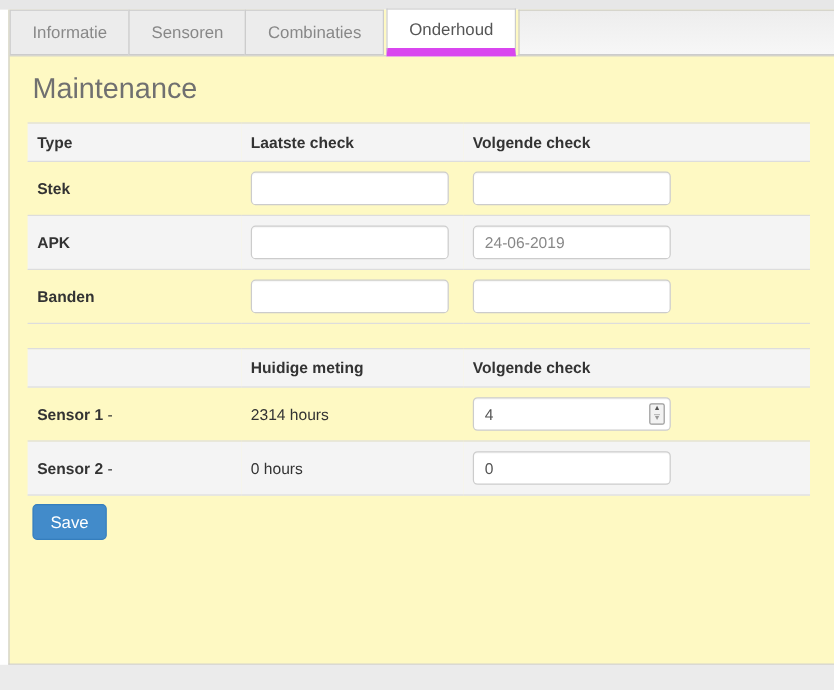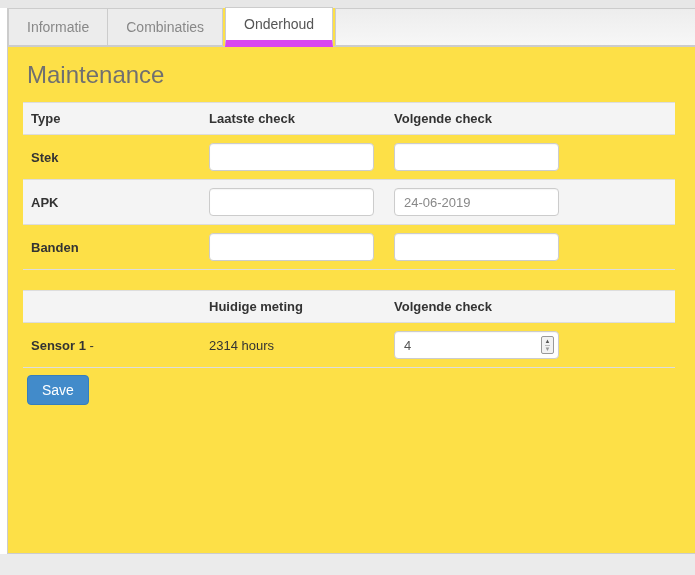--- a/index.html
+++ b/index.html
@@ -7,21 +7,21 @@
   body {
     width: 695px; height: 575px;
     background: #ffffff;
     font-family: "Liberation Sans", sans-serif;
     overflow: hidden;
   }
   .top-strip { height: 8px; background: #e7e7e7; }
   .panel {
     margin-left: 7px;
     height: 546px;
-    background: #fde047;
+    background: #fef9c3;
     border-left: 1px solid #ccc;
     border-bottom: 1px solid #ccc;
   }
   .footer-strip { height: 21px; background: #ebebeb; }
 
   
   .tabbar {
     display: flex;
     align-items: flex-end;
     height: 39px;
@@ -131,20 +131,21 @@
 </style>
 </head>
 <body>
 
 <div class="top-strip"></div>
 
 <div class="panel">
 
   <div class="tabbar">
     <div class="tab">Informatie</div>
+    <div class="tab">Sensoren</div>
     <div class="tab">Combinaties</div>
     <div class="tab active">Onderhoud</div>
     <div class="tab-filler"></div>
   </div>
 
   <div class="content">
 
     <h2 class="page-title">Maintenance</h2>
 
     <table class="mtable">
@@ -202,20 +203,32 @@
           <td>
             <div class="num-wrap">
               <input class="cell-input" type="text" value="4" style="">
               <span class="spinner">
                 <span class="arr">▲</span>
                 <span class="arr down">▼</span>
               </span>
             </div>
           </td>
         </tr>
+        <tr>
+          <td>
+            <span class="row-label">Sensor 2</span>
+            <span class="row-suffix">-</span>
+          </td>
+          <td>0 hours</td>
+          <td>
+            <div class="num-wrap">
+              <input class="cell-input" type="text" value="0" style="">
+            </div>
+          </td>
+        </tr>
       </tbody>
     </table>
 
     <button class="save-btn">Save</button>
 
   </div>
 </div>
 
 <div class="footer-strip"></div>
 

